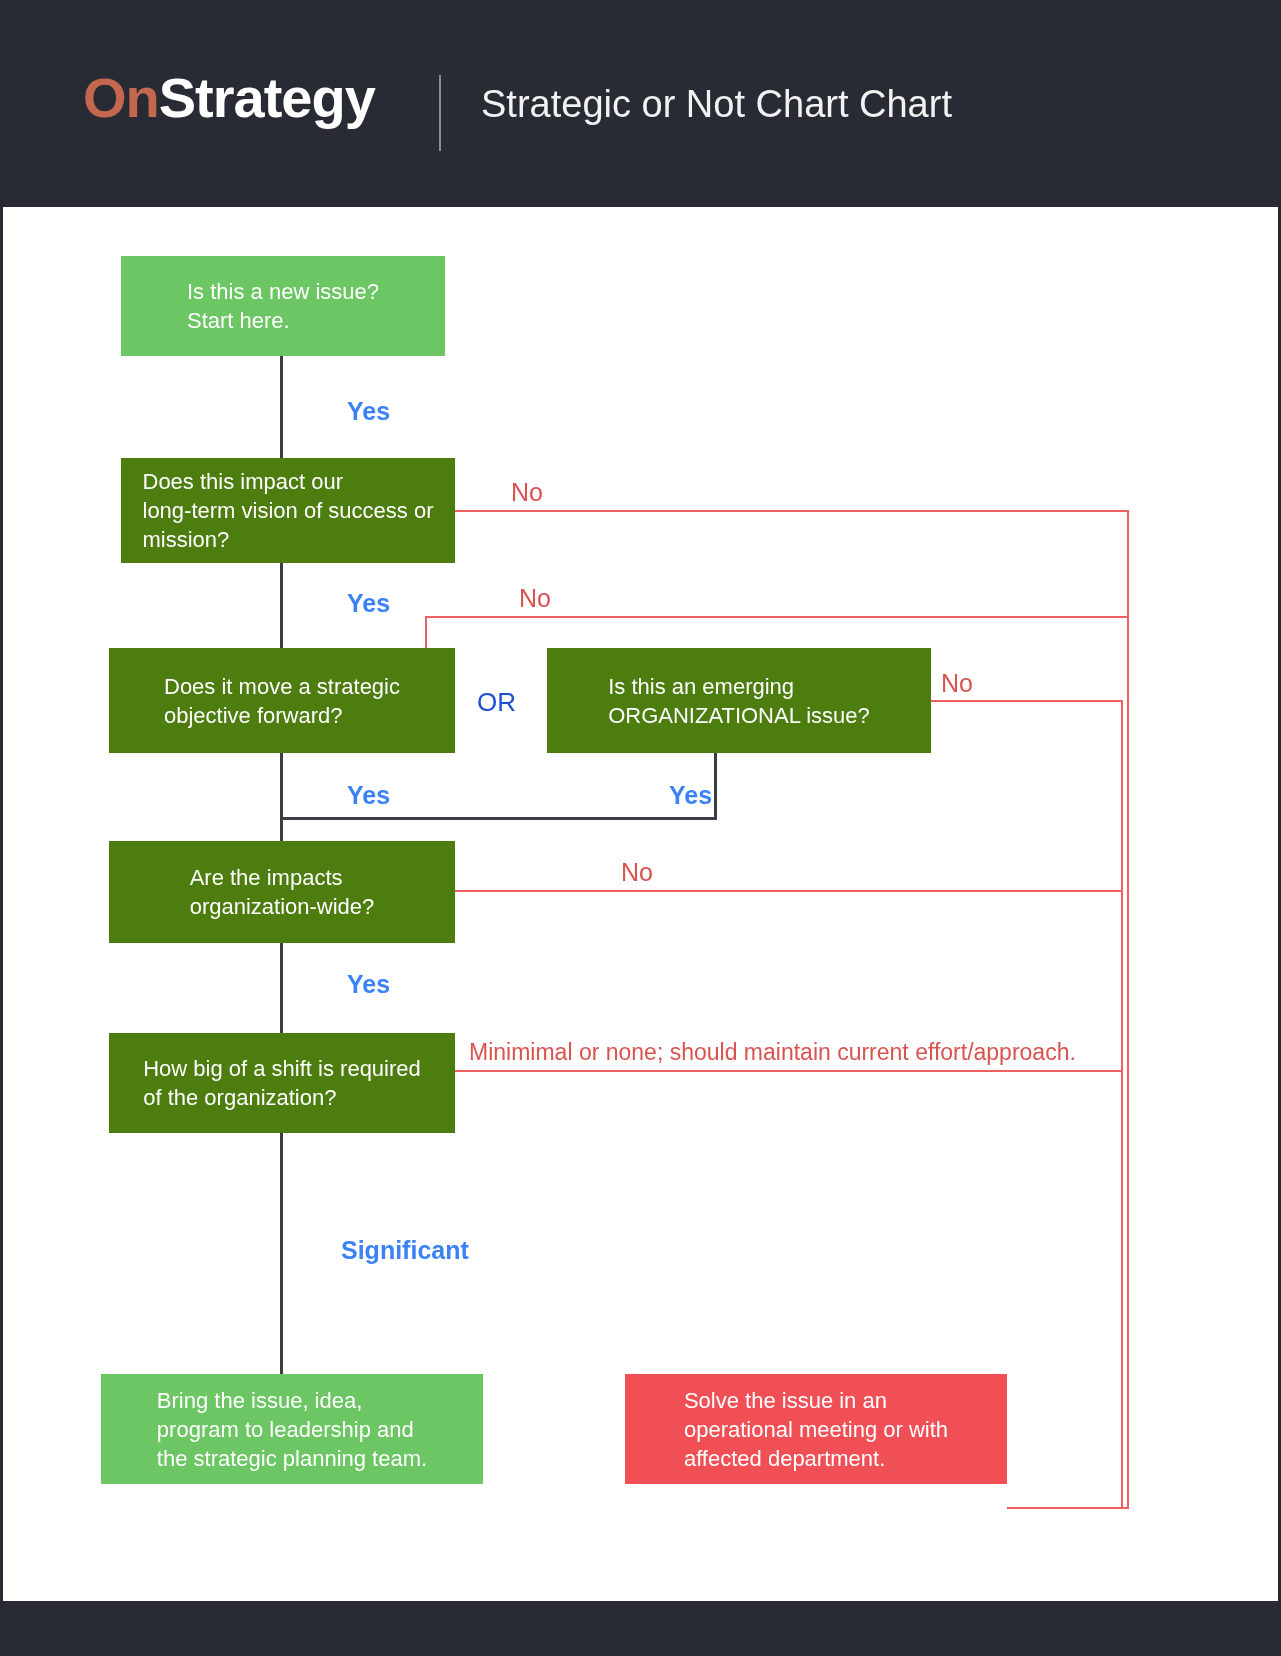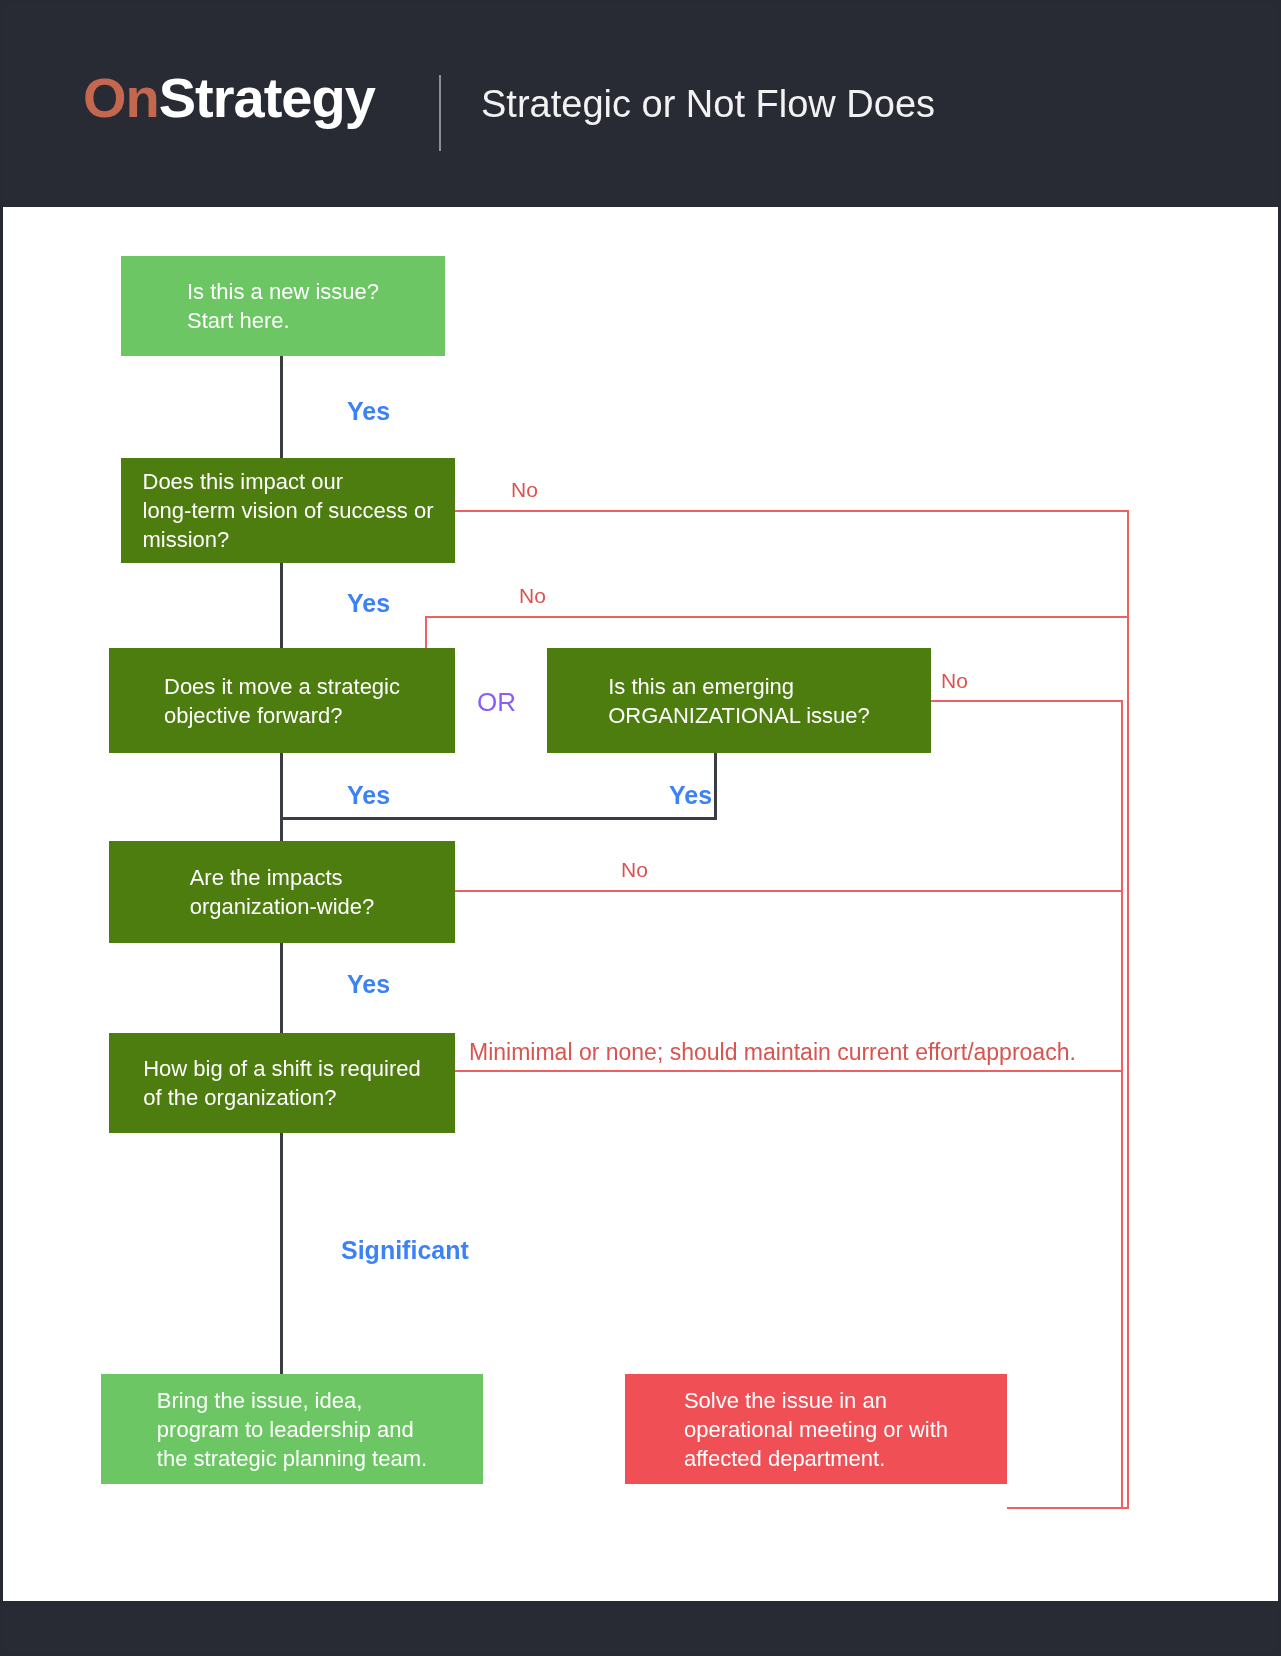--- a/index.html
+++ b/index.html
@@ -109,41 +109,41 @@
     color:#3b82f6;
     font-weight:700;
     font-size:25px;
     white-space:nowrap;
     margin-left:44px;
   }
   .label-no{
     position:absolute;
     color:#d9534f;
     font-weight:400;
-    font-size:21px;
+    font-size:25px;
     white-space:nowrap;
   }
   .label-or{
     position:absolute;
-    color:#8b5cf6;
+    color:#1d4ed8;
     font-size:26px;
     white-space:nowrap;
   }
 </style>
 </head>
 <body>
 
 <div id="page">
 
   <div id="header">
     <div id="logo">
       <span class="logo-on">On</span><span class="logo-strategy">Strategy</span>
     </div>
     <div id="logo-divider"></div>
-    <div id="header-title">Strategic or Not Flow Does</div>
+    <div id="header-title">Strategic or Not Chart Chart</div>
   </div>
 
   <div class="rhline" style="left:452px; top:507px; width:674px;"></div>
   <div class="rvline" style="left:1124px; top:507px; height:998px;"></div>
 
   <div class="rvline" style="left:422px; top:614px; height:38px;"></div>
   <div class="rhline" style="left:422px; top:613px; width:704px;"></div>
 
   <div class="rhline" style="left:884px; top:697px; width:236px;"></div>
   <div class="rvline" style="left:1118px; top:697px; height:808px;"></div>

